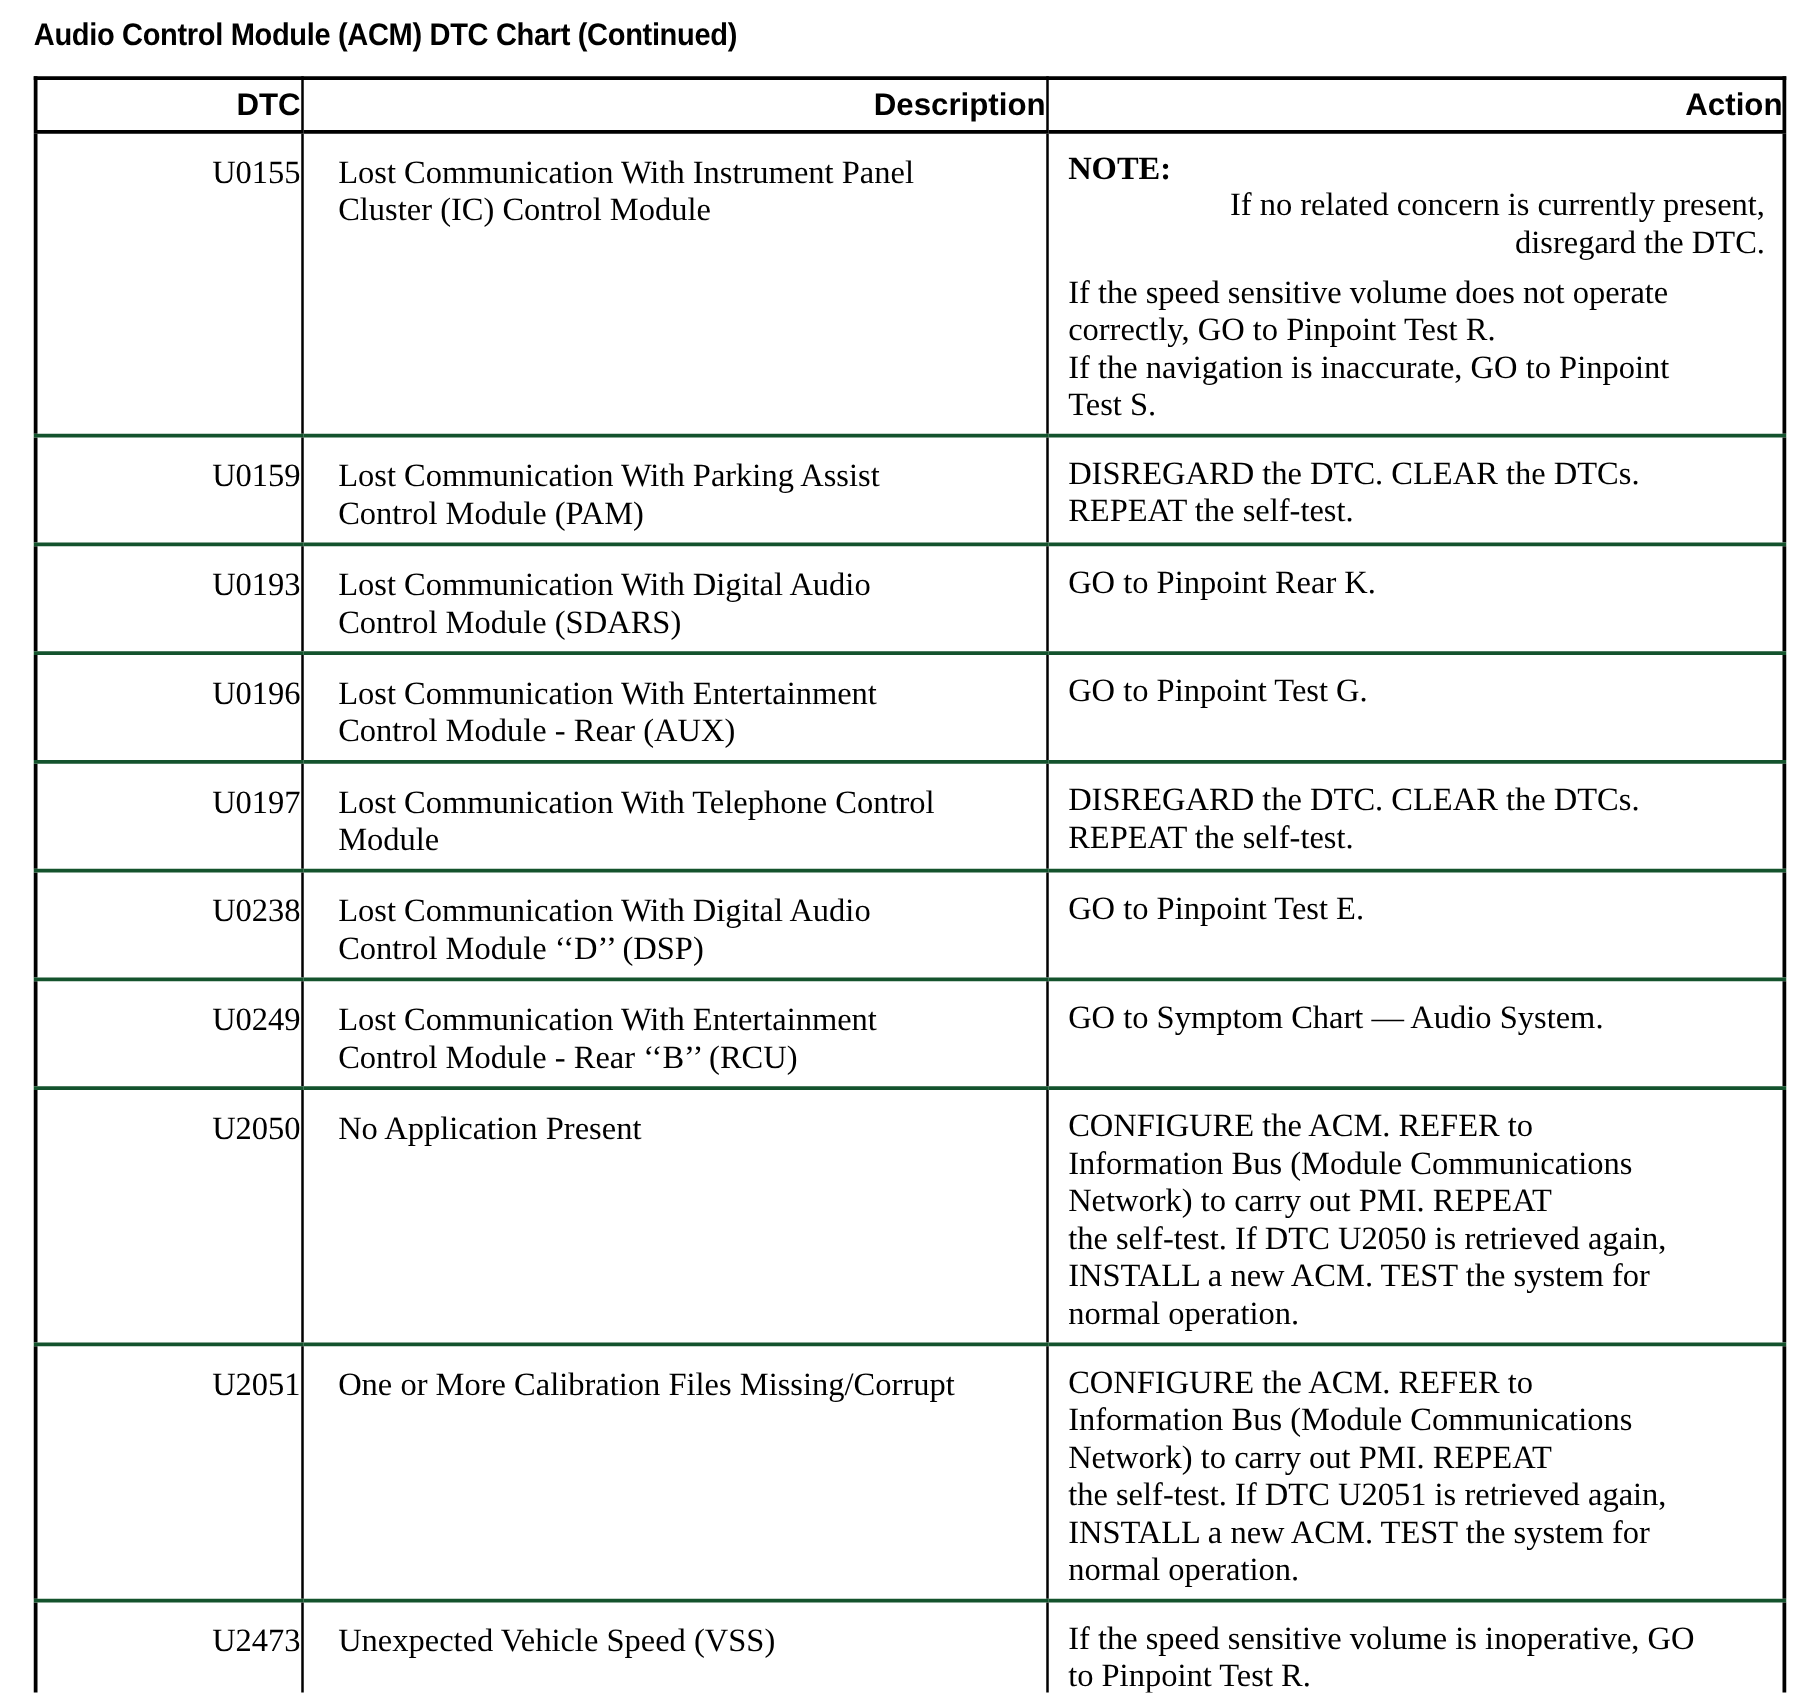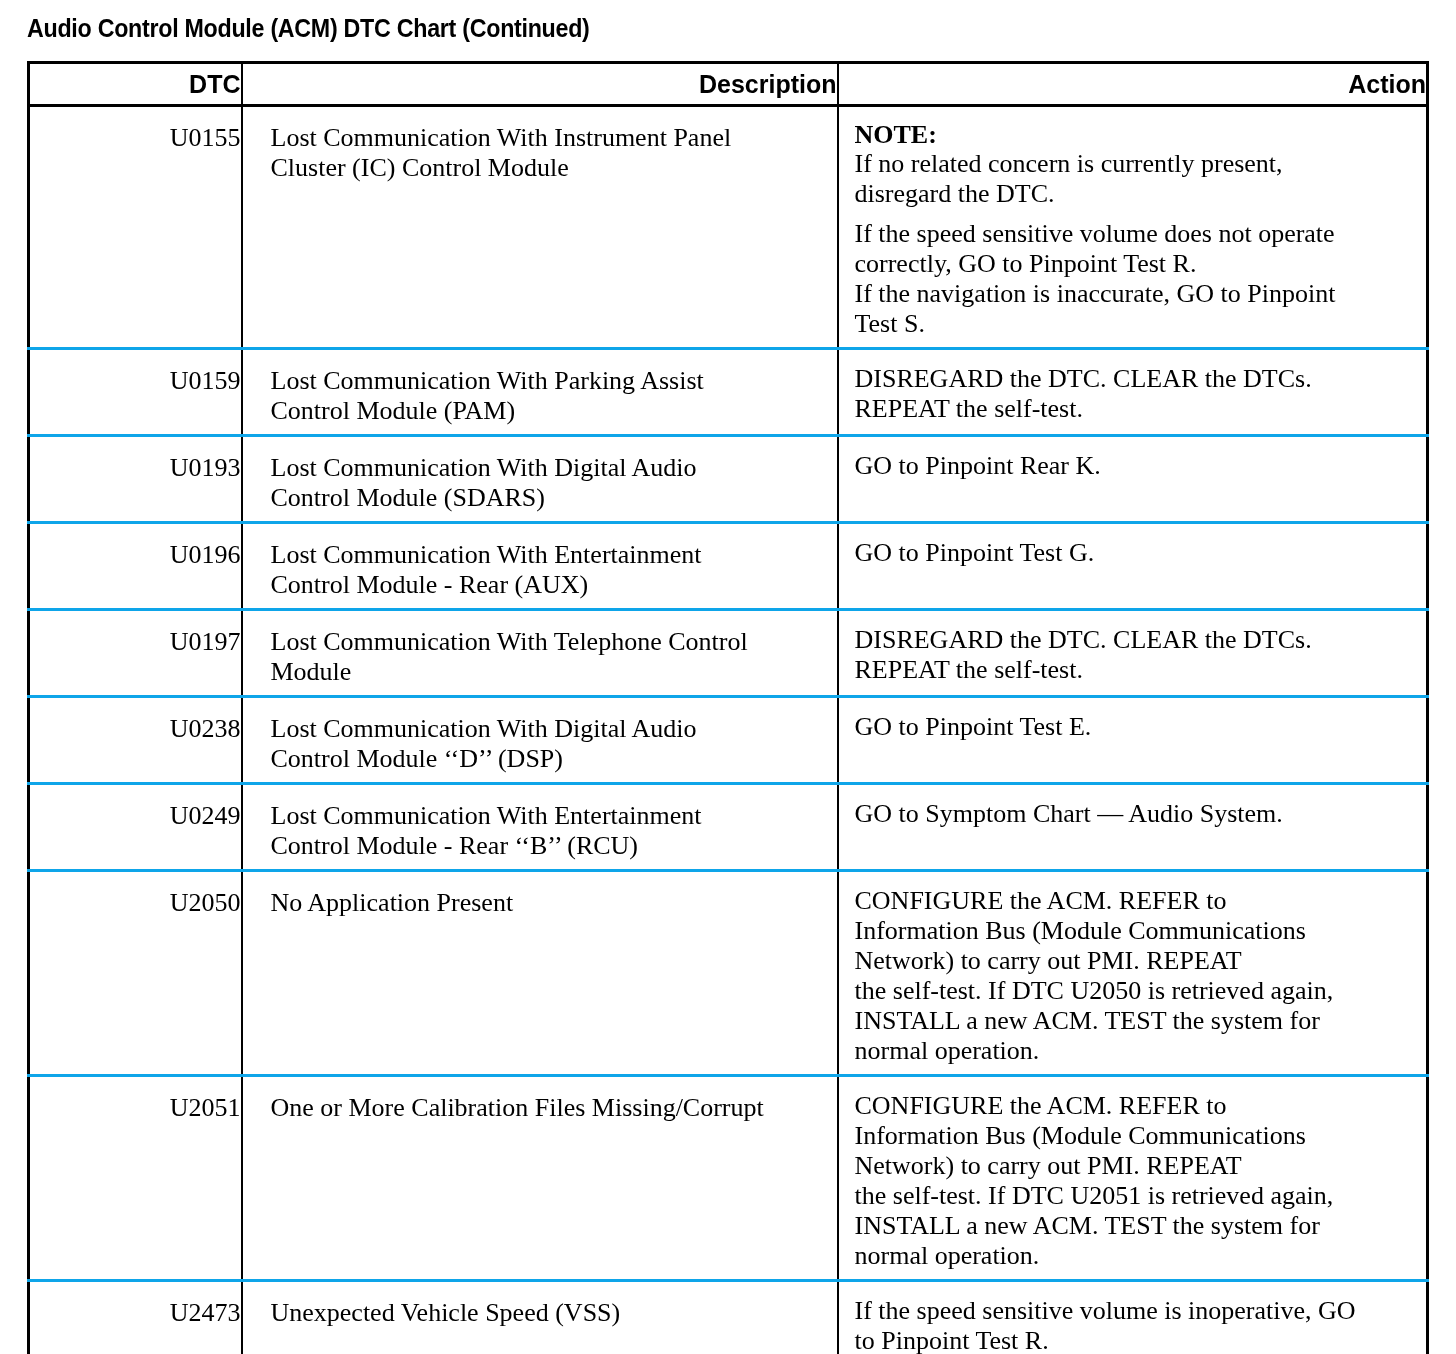--- a/index.html
+++ b/index.html
@@ -21,21 +21,21 @@
     font-size: 25px; height: 40px; padding: 0;
     border: 2px solid #000; border-bottom: 3px solid #000;
     text-align: right; vertical-align: middle;
   }
   td {
     font-family: "Liberation Serif", serif; font-size: 26px; line-height: 30px;
     border-left: 2px solid #000; border-right: 2px solid #000;
     border-top: 2px solid #000;
     vertical-align: top; padding: 14px 14px 8px 16px;
   }
-  tr.row td { border-top: 3px solid #0ea5e9; }
+  tr.row td { border-top: 3px solid #14532d; }
   td.dtc { text-align: right; padding-left: 16px; padding-right: 0; padding-top: 16px;}
   td.desc { padding-top: 16px; padding-left: 28px; }
   td.action { padding-top: 14px; margin-left: 30px; }
   .note-label { font-weight: bold; display: block; line-height: 28px; }
   .para { display: block; white-space: pre-line; }
   .para + .para { margin-top: 10px; }
   col.c1 { width: 213px; }
   col.c2 { width: 596px; }
   col.c3 { width: 590px; }
 </style>
@@ -59,21 +59,21 @@
   </thead>
   <tbody id="tbody">
       <tr class="">
     <td class="dtc">U0155</td>
     <td class="desc">
           <span class="para">Lost Communication With Instrument Panel
 Cluster (IC) Control Module</span>
         </td>
     <td class="action">
           <span class="note-label">NOTE:</span>
-          <span class="para" style="margin-top: 0px;">If no related concern is currently present,
+          <span class="para" style="margin-top: 0px; text-align: right;">If no related concern is currently present,
 disregard the DTC.</span>
           <span class="para">If the speed sensitive volume does not operate
 correctly, GO to Pinpoint Test R.
 If the navigation is inaccurate, GO to Pinpoint
 Test S.</span>
         </td>
   </tr>
       <tr class="row">
     <td class="dtc">U0159</td>
     <td class="desc">

